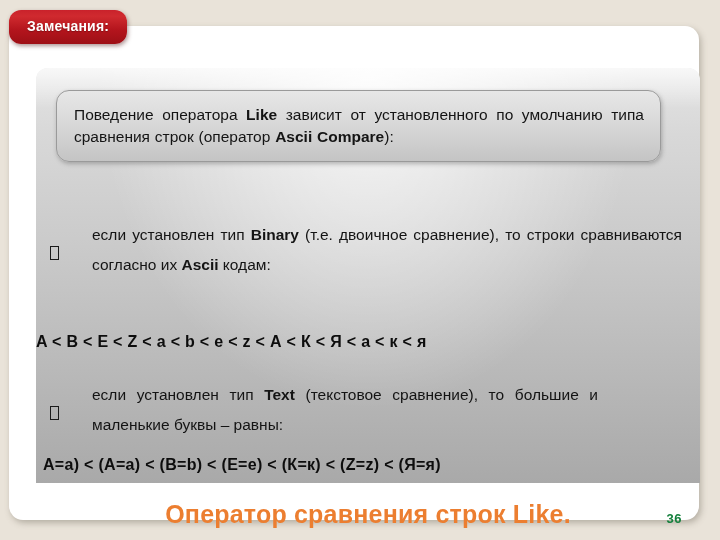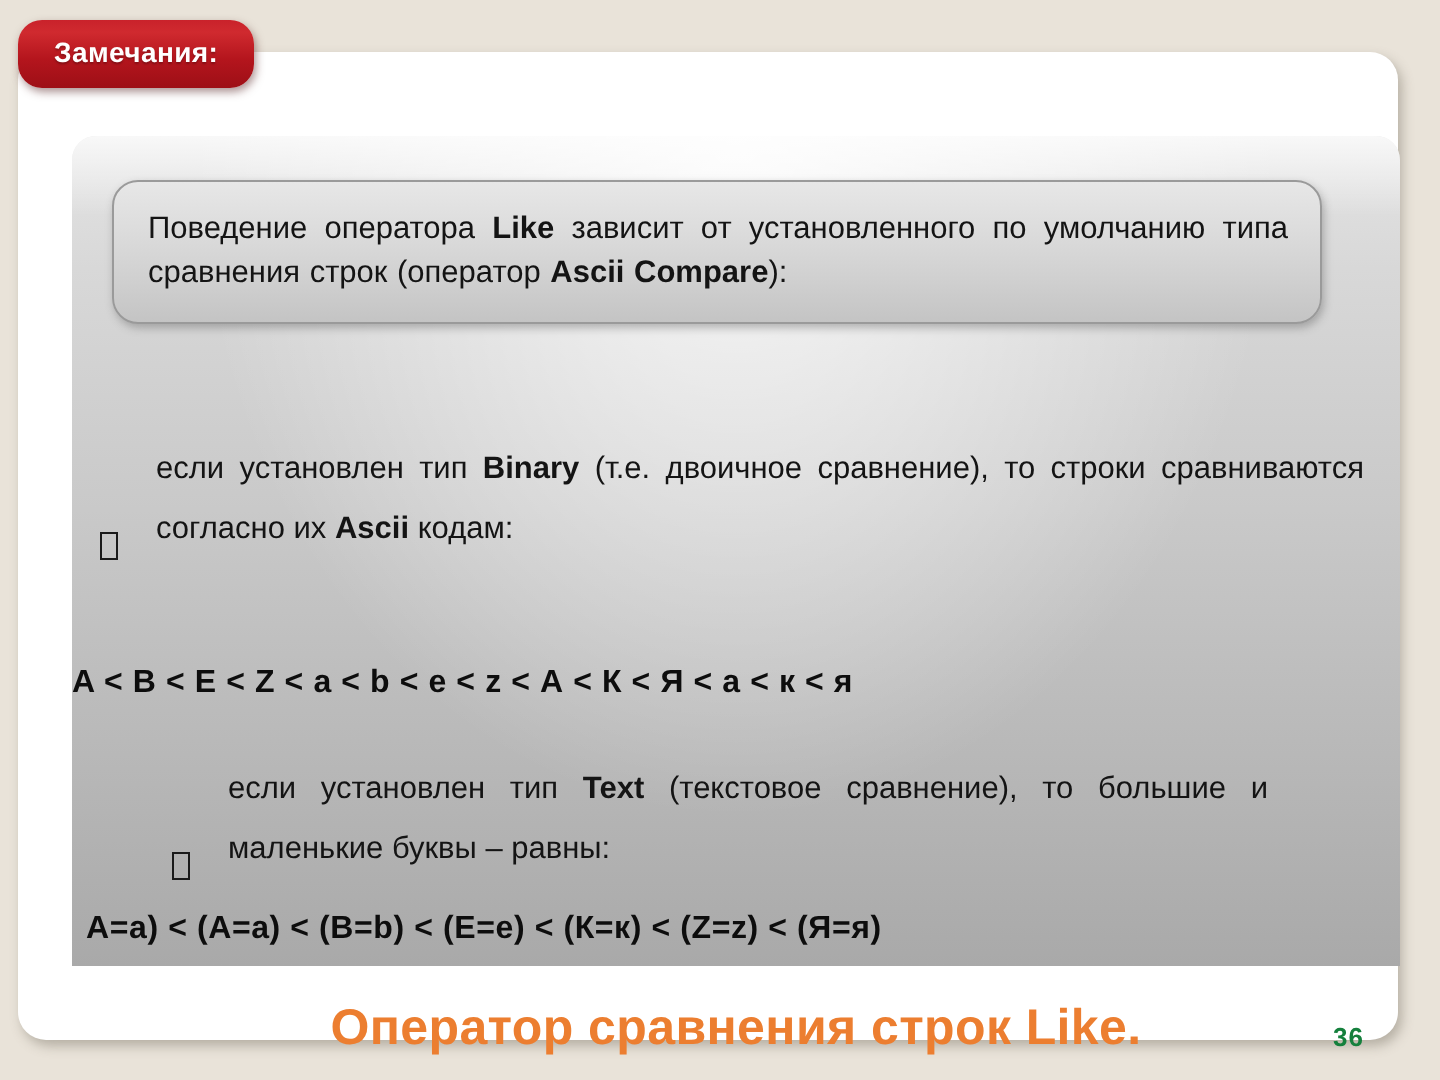--- a/index.html
+++ b/index.html
@@ -104,22 +104,23 @@
 
   
   .bullets {
     position: absolute;
     left: 0;
     top: 152px;
     width: 664px;
   }
   .bullet-row {
     display: flex;
-    align-items: flex-end;
+    align-items: center;
     padding: 0 18px 0 14px;
+    gap: 14px;
   }
   .bullet-marker {
     flex: 0 0 auto;
     width: 9px;
     height: 14px;
     margin-top: 6px;
     margin-right: 19px;
     border: 1.4px solid #1a1a1a;
     box-sizing: border-box;
     background: transparent;
@@ -160,21 +161,20 @@
     box-sizing: border-box;
     font-size: 17px;
   }
 
   
   .bullets-2 {
     position: absolute;
     left: 0;
     top: 312px;
     width: 580px;
-    padding-left: 36px;
   }
 
   
   .footer {
     position: absolute;
     left: 27px;
     top: 457px;
     width: 664px;
     height: 63px;
     display: flex;

